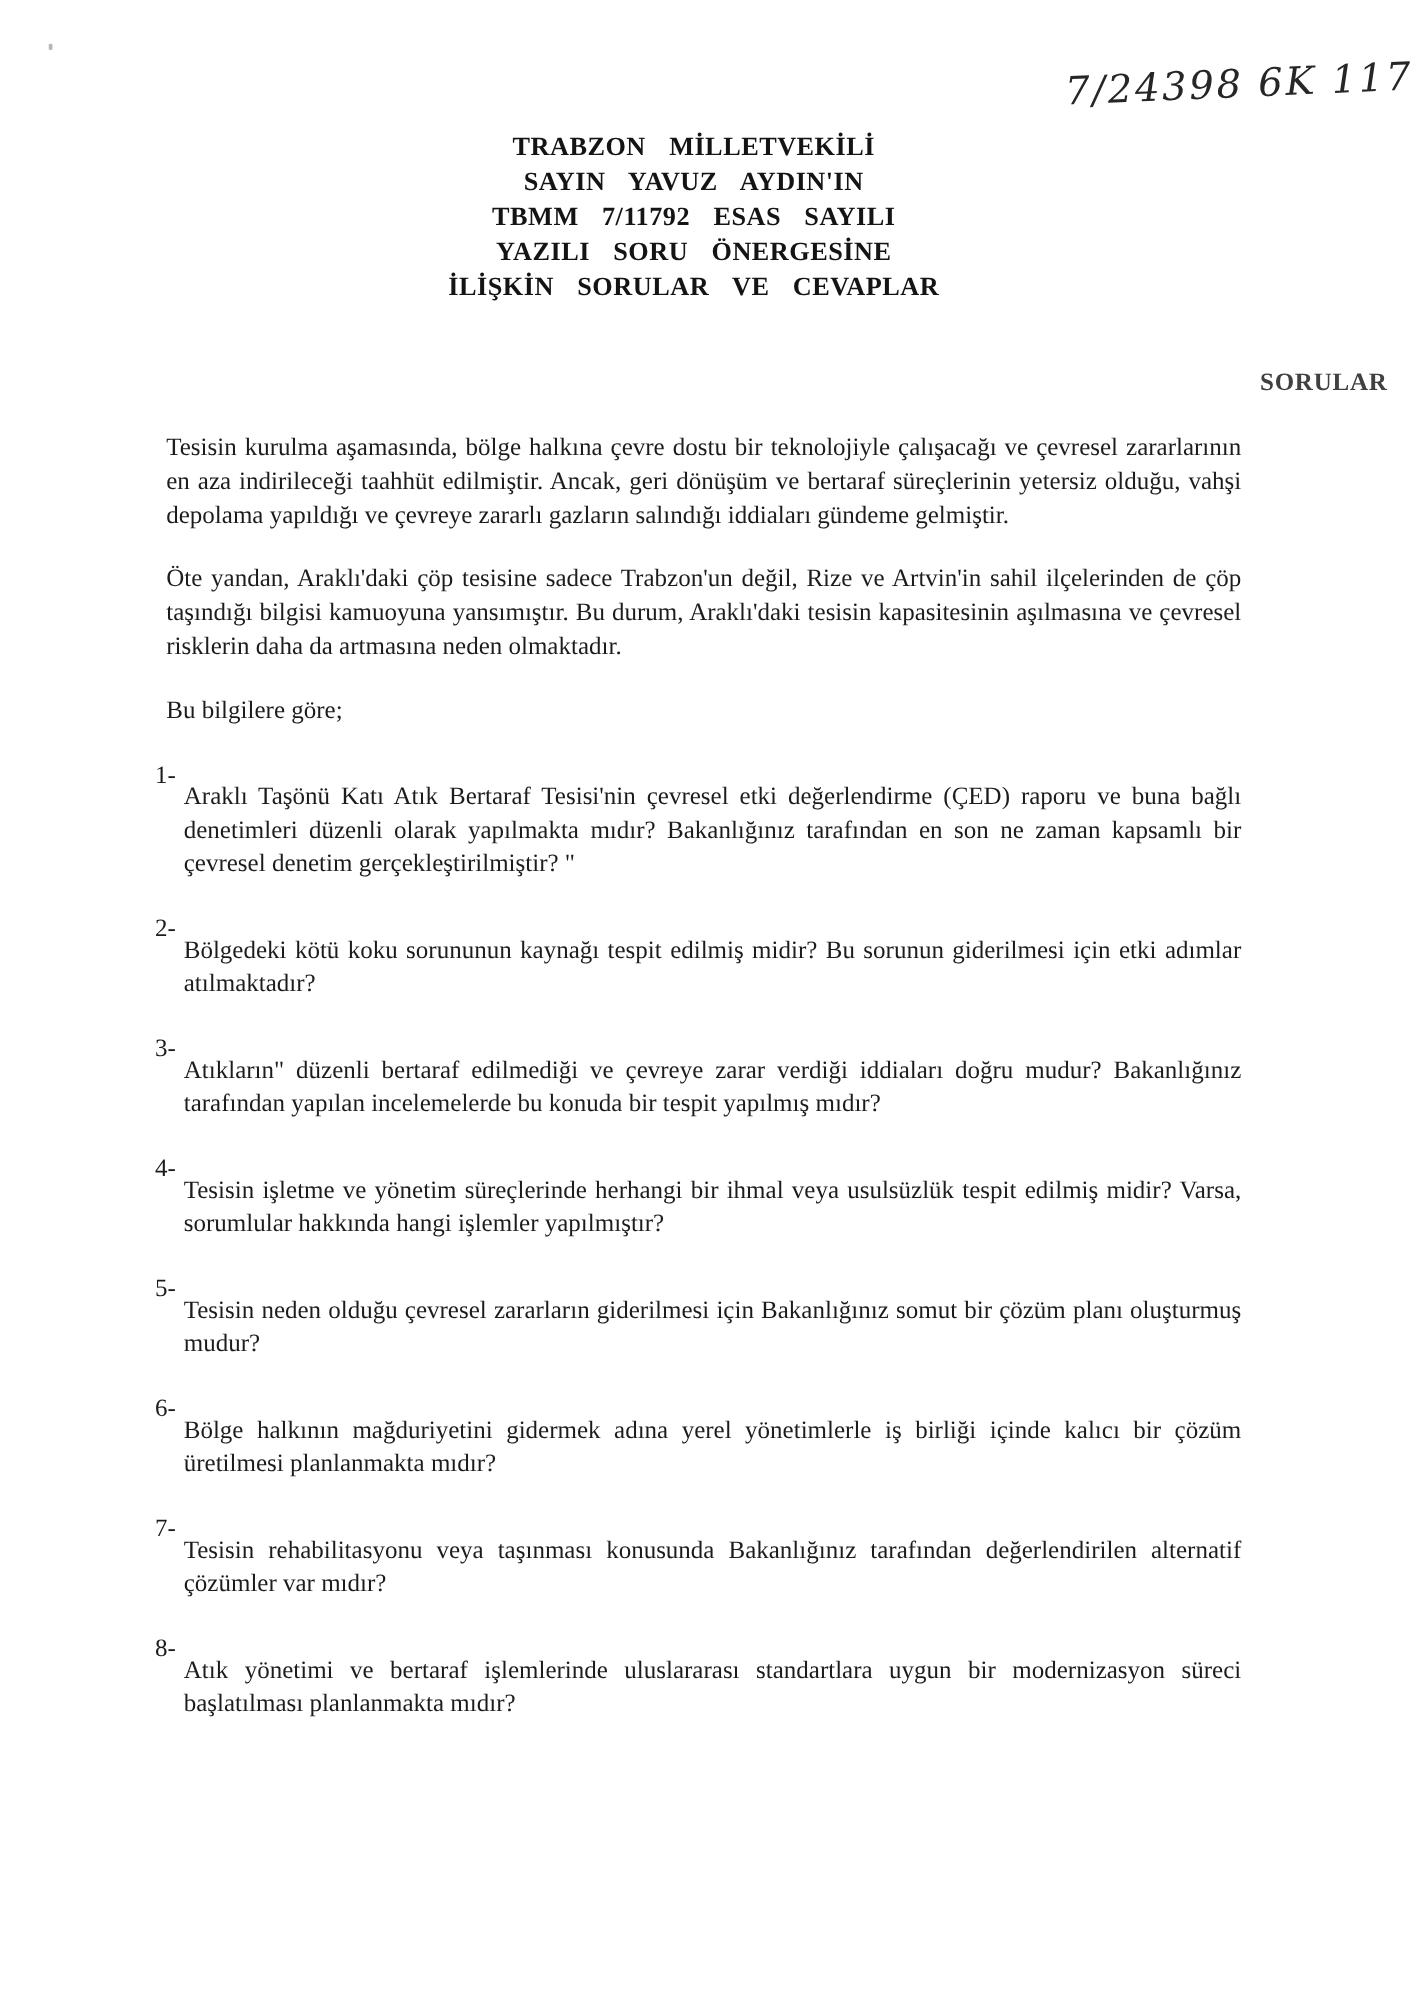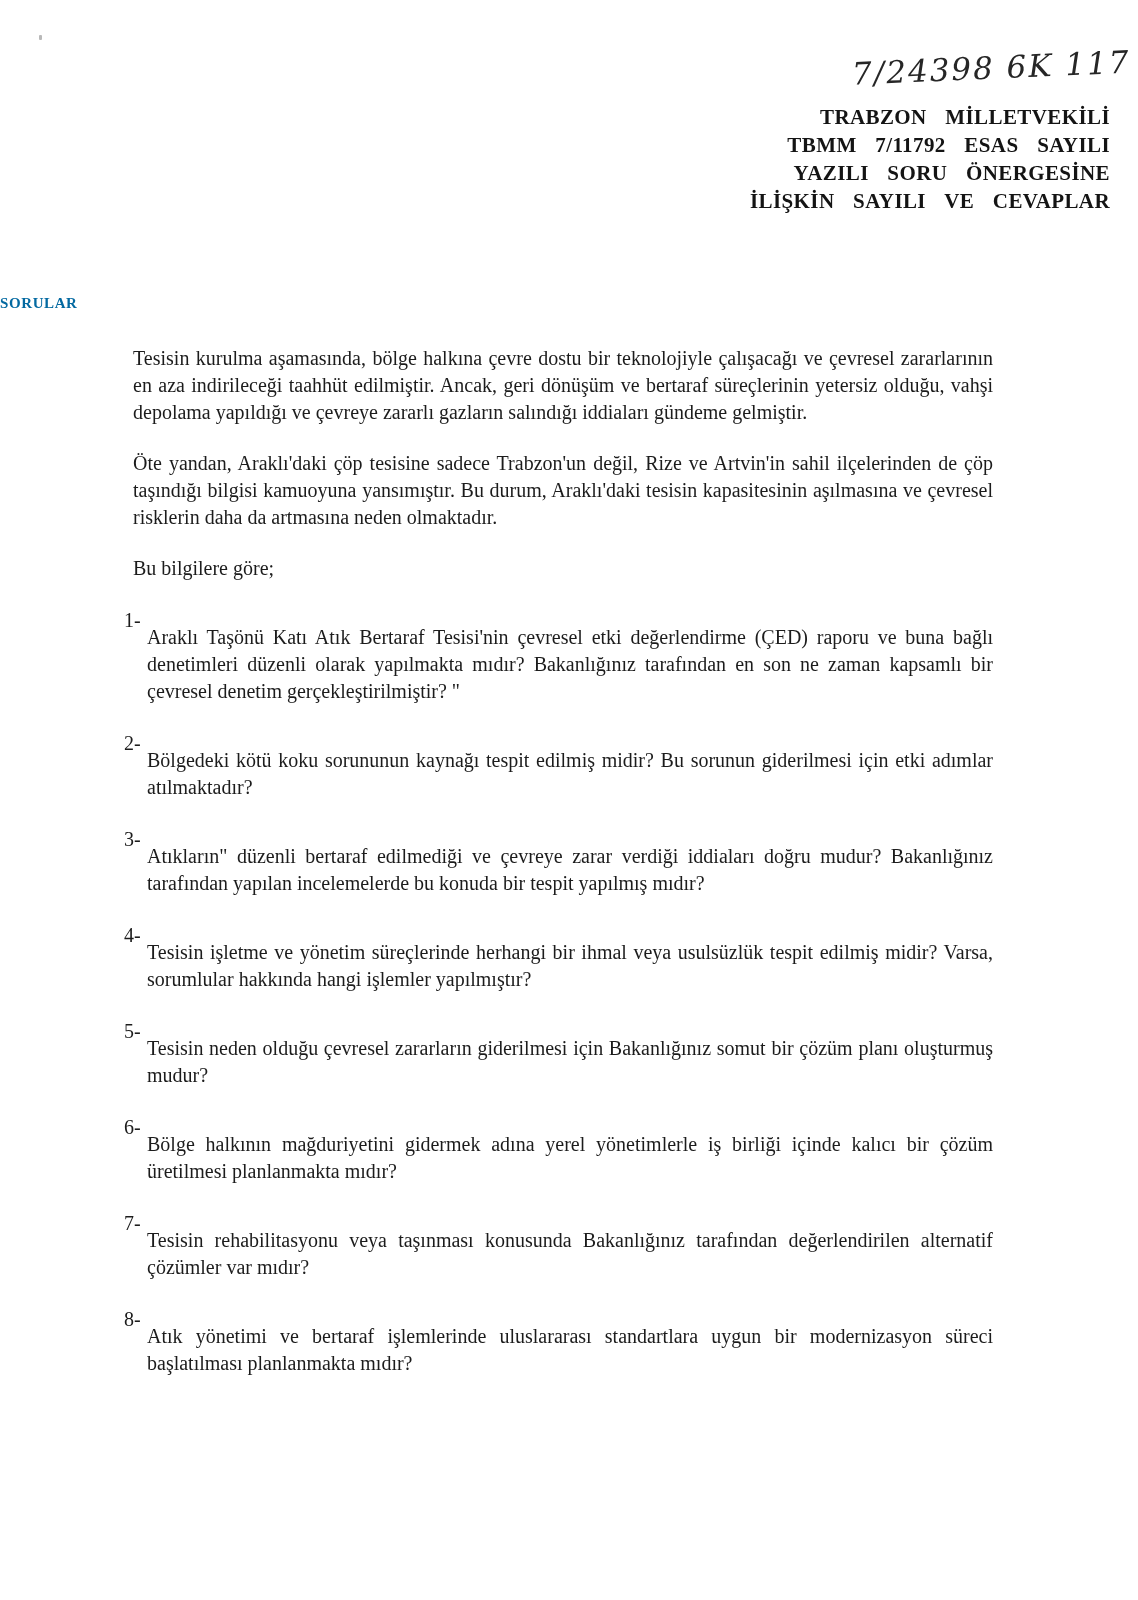--- a/index.html
+++ b/index.html
@@ -36,38 +36,38 @@
     letter-spacing: 2px;
     color: #262626;
     transform: rotate(-2.5deg);
     white-space: nowrap;
   }
   .title-block {
     position: absolute;
     top: 103px;
     left: 0;
     width: 1110px;
-    text-align: right;
+    text-align: center;
     font-weight: bold;
     font-size: 21px;
     line-height: 28px;
     letter-spacing: 0.4px;
     word-spacing: 13px;
     color: #141414;
   }
   .sorular {
     position: absolute;
     top: 295px;
     left: 0;
     width: 1110px;
-    text-align: left;
+    text-align: right;
     font-weight: bold;
-    font-size: 15px;
+    font-size: 20px;
     letter-spacing: 0.6px;
-    color: #0369a1;
+    color: #404040;
   }
   .content {
     position: absolute;
     top: 345px;
     left: 133px;
     width: 860px;
     font-size: 20px;
     line-height: 27px;
   }
   .para {
@@ -95,23 +95,24 @@
 <body>
 
 <div class="page">
 
   <div class="speck"></div>
 
   <div class="note">7/24398 6K 117</div>
 
   <div class="title-block">
     <div class="title-line">TRABZON MİLLETVEKİLİ</div>
+    <div class="title-line">SAYIN YAVUZ AYDIN'IN</div>
     <div class="title-line">TBMM 7/11792 ESAS SAYILI</div>
     <div class="title-line">YAZILI SORU ÖNERGESİNE</div>
-    <div class="title-line">İLİŞKİN SAYILI VE CEVAPLAR</div>
+    <div class="title-line">İLİŞKİN SORULAR VE CEVAPLAR</div>
   </div>
 
   <div class="sorular">SORULAR</div>
 
   <div class="content">
 
     <p class="para">Tesisin kurulma aşamasında, bölge halkına çevre dostu bir teknolojiyle çalışacağı ve çevresel zararlarının en aza indirileceği taahhüt edilmiştir. Ancak, geri dönüşüm ve bertaraf süreçlerinin yetersiz olduğu, vahşi depolama yapıldığı ve çevreye zararlı gazların salındığı iddiaları gündeme gelmiştir.</p>
     <p class="para">Öte yandan, Araklı'daki çöp tesisine sadece Trabzon'un değil, Rize ve Artvin'in sahil ilçelerinden de çöp taşındığı bilgisi kamuoyuna yansımıştır. Bu durum, Araklı'daki tesisin kapasitesinin aşılmasına ve çevresel risklerin daha da artmasına neden olmaktadır.</p>
 
     <p class="intro">Bu bilgilere göre;</p>

